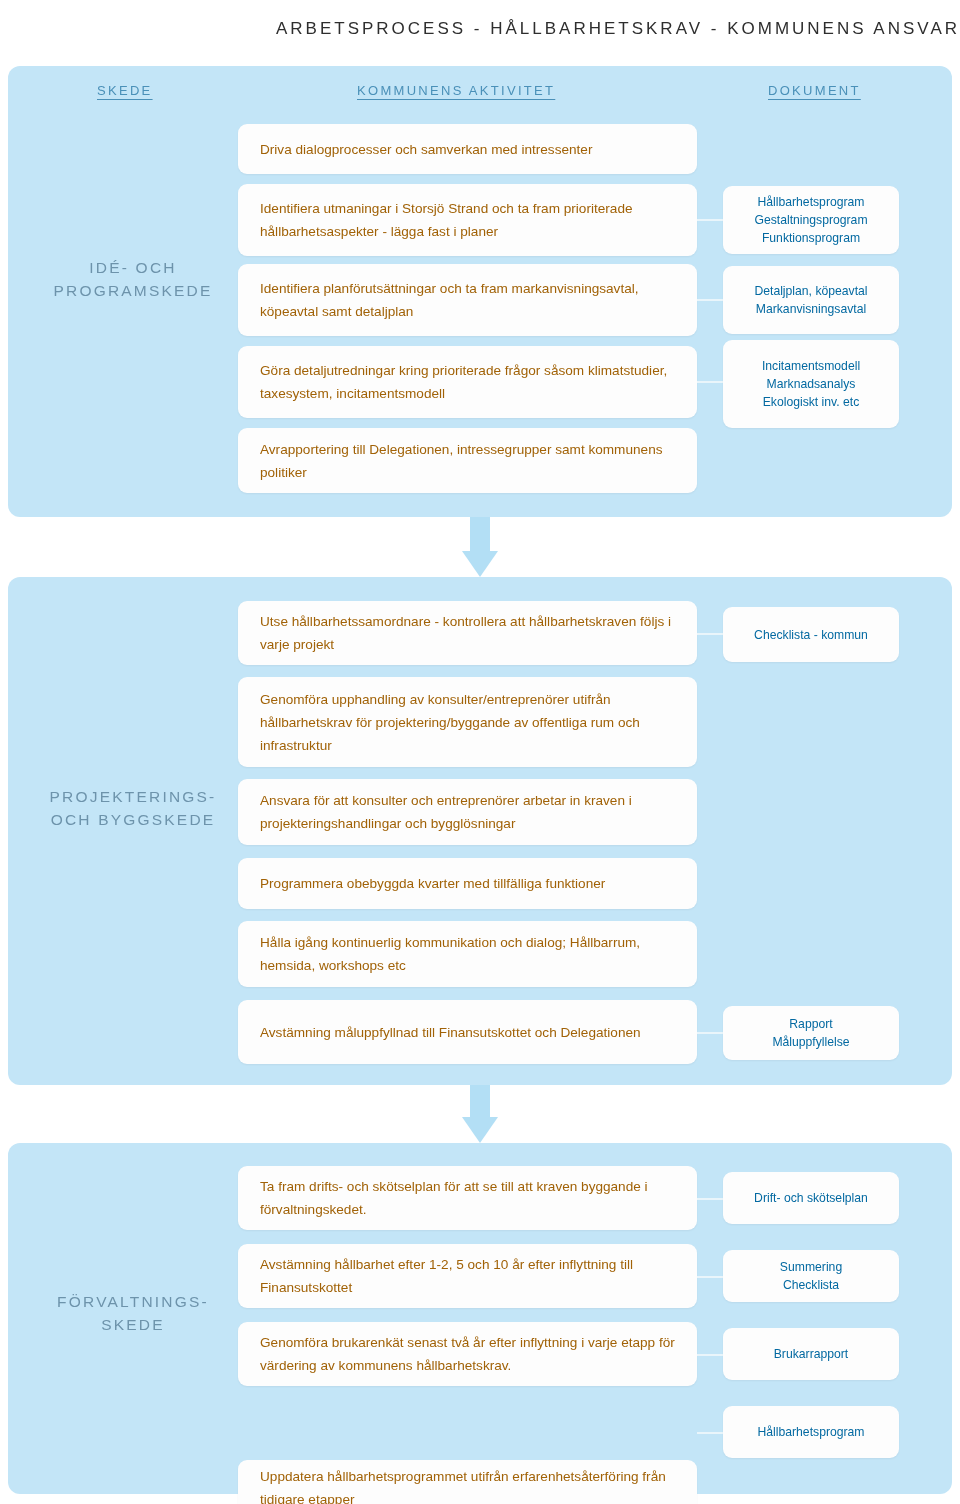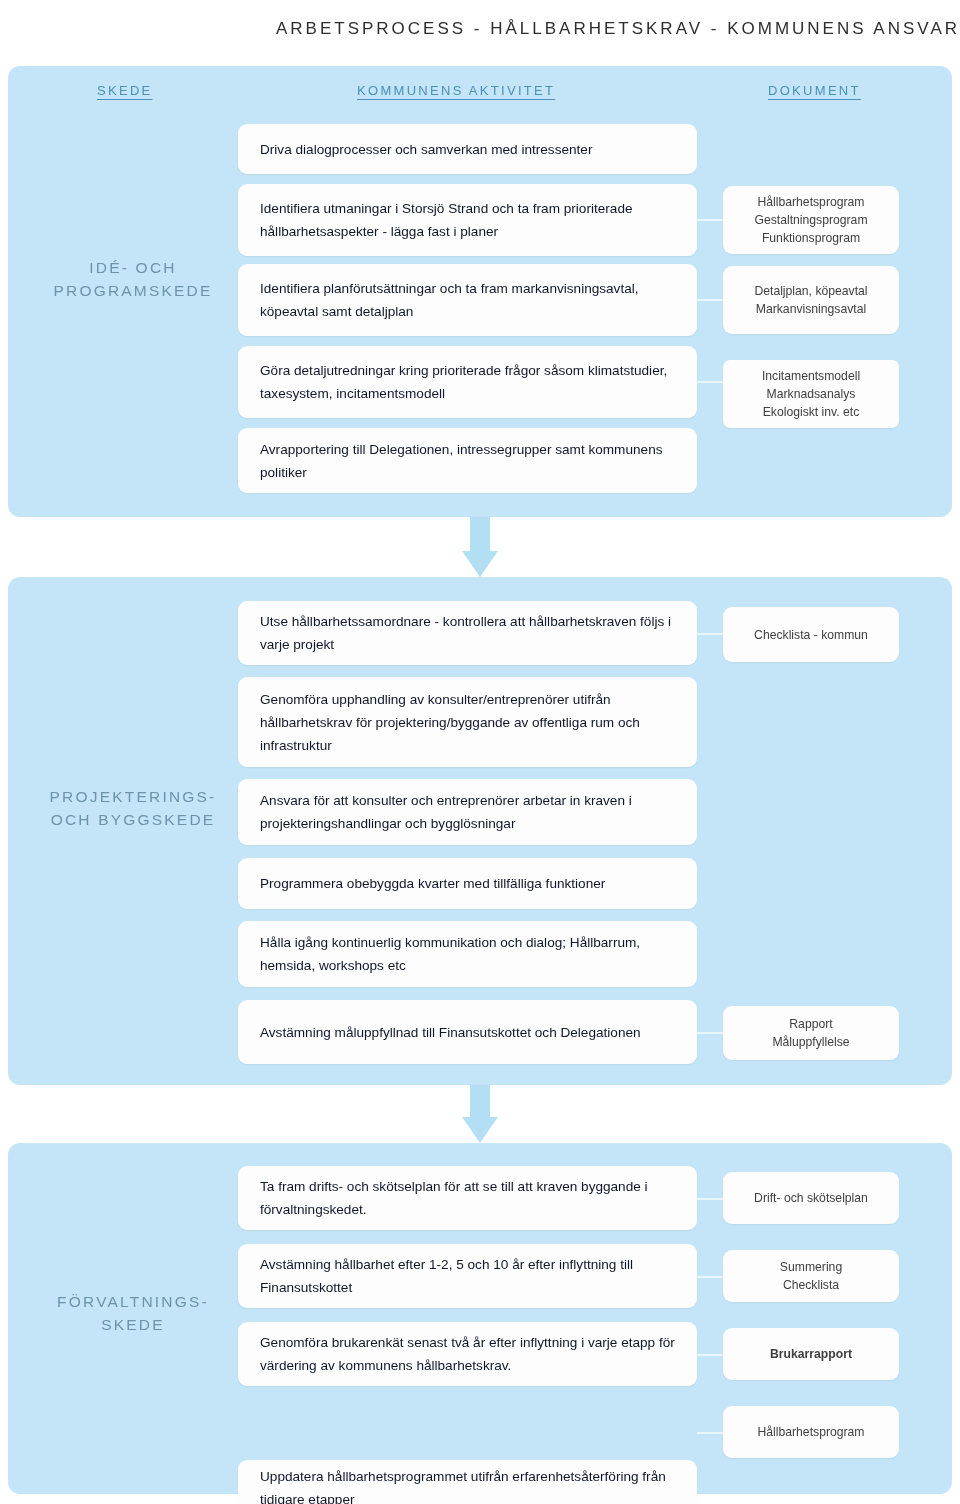--- a/index.html
+++ b/index.html
@@ -80,39 +80,39 @@
     left: 238px;
     width: 459px;
     background: #fdfdfd;
     border-radius: 9px;
     box-sizing: border-box;
     padding: 0 22px;
     display: flex;
     align-items: center;
     font-size: 13.6px;
     line-height: 23px;
-    color: #0f172a;
+    color: #a16207;
     box-shadow: 0 1px 2px rgba(0,0,0,0.05);
   }
 
   .doc-box {
     position: absolute;
     left: 723px;
     width: 176px;
     background: #fdfdfd;
     border-radius: 9px;
     box-sizing: border-box;
     padding: 0 8px;
     display: flex;
     align-items: center;
     justify-content: center;
     text-align: center;
     font-size: 12.2px;
     line-height: 18px;
-    color: #404040;
+    color: #0369a1;
     box-shadow: 0 1px 2px rgba(0,0,0,0.05);
   }
 
   .connector {
     position: absolute;
     left: 697px;
     width: 26px;
     height: 1.5px;
     background: #e9f5fb;
   }
@@ -170,21 +170,21 @@
 Gestaltningsprogram
 Funktionsprogram</div>
 
 <div id="s1r2" class="activity-box" style="top:264px;height:72px">Identifiera planförutsättningar och ta fram markanvisningsavtal, köpeavtal samt detaljplan</div>
 <div class="connector" style="top:299px"></div>
 <div class="doc-box" style="top: 266px; height: 68px; white-space: pre-line;">Detaljplan, köpeavtal
 Markanvisningsavtal</div>
 
 <div id="s1r3" class="activity-box" style="top:346px;height:72px">Göra detaljutredningar kring prioriterade frågor såsom klimatstudier, taxesystem, incitamentsmodell</div>
 <div class="connector" style="top:381px"></div>
-<div class="doc-box" style="top: 360px; height: 68px; white-space: pre-line; border-radius: 7px;">Incitamentsmodell
+<div class="doc-box" style="top: 340px; height: 88px; white-space: pre-line;">Incitamentsmodell
 Marknadsanalys
 Ekologiskt inv. etc</div>
 
 <div id="s1r4" class="activity-box" style="top:428px;height:65px">Avrapportering till Delegationen, intressegrupper samt kommunens politiker</div>
 
 <div class="arrow" id="arrow-1">
   <div class="stem"></div>
   <div class="head"></div>
 </div>
 
@@ -224,17 +224,17 @@
 <div class="connector" style="top:1198px"></div>
 <div class="doc-box" style="top: 1172px; height: 52px; white-space: pre-line;">Drift- och skötselplan</div>
 
 <div id="s3r1" class="activity-box" style="top:1244px;height:64px">Avstämning hållbarhet efter 1-2, 5 och 10 år efter inflyttning till Finansutskottet</div>
 <div class="connector" style="top:1276px"></div>
 <div class="doc-box" style="top: 1250px; height: 52px; white-space: pre-line;">Summering
 Checklista</div>
 
 <div id="s3r2" class="activity-box" style="top:1322px;height:64px">Genomföra brukarenkät senast två år efter inflyttning i varje etapp för värdering av kommunens hållbarhetskrav.</div>
 <div class="connector" style="top:1354px"></div>
-<div class="doc-box" style="top: 1328px; height: 52px; white-space: pre-line; font-weight: bold;">Brukarrapport</div>
+<div class="doc-box" style="top: 1328px; height: 52px; white-space: pre-line;">Brukarrapport</div>
 
 <div id="s3r3" class="activity-box" style="top:1460px;height:56px">Uppdatera hållbarhetsprogrammet utifrån erfarenhetsåterföring från tidigare etapper</div>
 <div class="connector" style="top:1432px"></div>
 <div class="doc-box" style="top: 1406px; height: 52px; white-space: pre-line;">Hållbarhetsprogram</div>
 
 </body></html>

